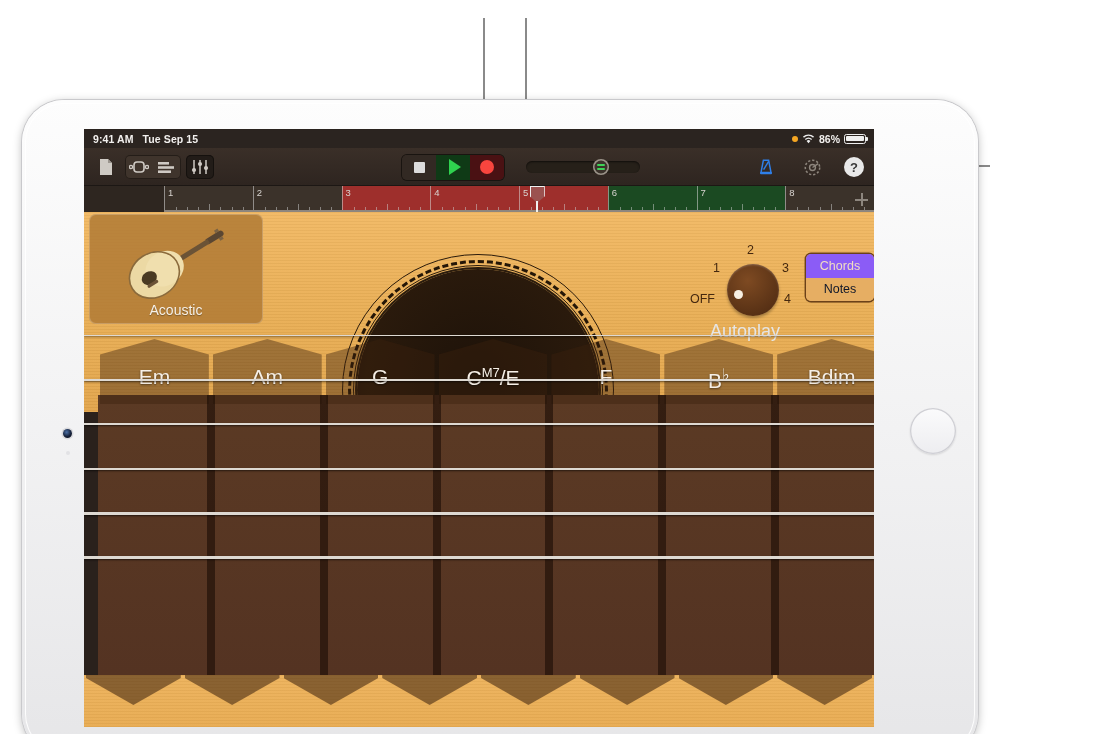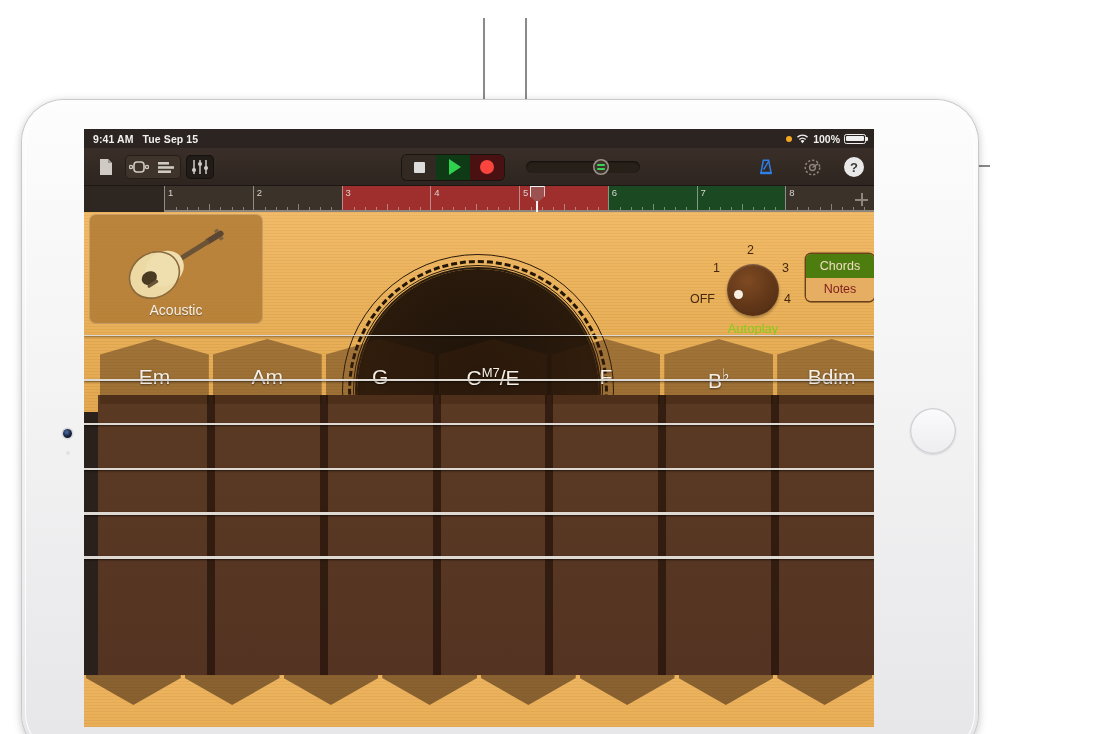--- a/index.html
+++ b/index.html
@@ -162,31 +162,31 @@
     background: radial-gradient(circle at 40% 32%, #7e4a22 0%, #5e3517 60%, #4a2710 100%);
     box-shadow: 0 2px 3px rgba(0,0,0,.3), inset 0 1px 2px rgba(255,255,255,.22);
   }
   .knob-dot { position:absolute; left: 7px; top: 26px; width: 9px; height: 9px; border-radius:50%; background:#f7efe2; }
   .kl { position:absolute; color:#45280f; font-size: 12.5px; }
   .kl-off { left: -4px; top: 50px; }
   .kl-1 { left: 19px; top: 19px; }
   .kl-2 { left: 53px; top: 1px; }
   .kl-3 { left: 88px; top: 19px; }
   .kl-4 { left: 90px; top: 50px; }
-  .autoplay-cap { position:absolute; left: 16px; top: 79px; width: 86px; text-align:center; color:#84cc16; font-size: 13px; }
+  .autoplay-cap { position:absolute; left: 16px; top: 79px; width: 86px; color:#e5e5e5; font-size: 18px; }
 
   
   .cn-toggle {
     position:absolute; left: 722px; top: 42px; width: 68px; height: 47px;
     border-radius: 5px; overflow: hidden;
     box-shadow: 0 0 0 1.4px #6b4119, 0 1px 2px rgba(0,0,0,.25);
   }
   .cn-item { height: 23.5px; display:flex; align-items:center; justify-content:center; font-size: 12.5px; }
-  .cn-item.on  { background: #4d7c0f; color:#f0dcc2; }
-  .cn-item.off { background: #e6ae63; color:#7f1d1d; }
+  .cn-item.on  { background: #8b5cf6; color:#f0dcc2; }
+  .cn-item.off { background: #e6ae63; color:#0f172a; }
 
   
   #chords { position:absolute; left:14px; top: 127px; width: 100%; height: 388px; display:flex; }
   .chord-col { position:relative; flex: 1 1 0; height: 100%; }
   .chord-head {
     position:absolute; left: 2px; right: 2px; top: 0; height: 65px;
     background: rgba(60,33,14,.42);
     clip-path: polygon(0 24%, 50% 0, 100% 24%, 100% 100%, 0 100%);
   }
   .chord-name {
@@ -239,21 +239,21 @@
           <span>9:41 AM</span>
           <span>Tue Sep 15</span>
         </div>
         <div class="sb-right">
           <span class="rec-dot"></span>
           <svg class="wifi" width="13" height="10" viewBox="0 0 13 10">
             <path d="M6.5 9.2 4.6 6.9a3 3 0 0 1 3.8 0Z" fill="#efefef"></path>
             <path d="M2.9 4.9a5.6 5.6 0 0 1 7.2 0l-.9 1.1a4.2 4.2 0 0 0-5.4 0Z" fill="#efefef"></path>
             <path d="M1 2.6a8.6 8.6 0 0 1 11 0l-.9 1.1a7.2 7.2 0 0 0-9.2 0Z" fill="#efefef"></path>
           </svg>
-          <span>100%</span>
+          <span>86%</span>
           <span class="batt">
               <i></i>
             </span>
         </div>
       </div>
 
       <div id="toolbar">
         <div class="tb-left">
           <div class="tb-btn">
             <svg width="14" height="18" viewBox="0 0 14 18">

